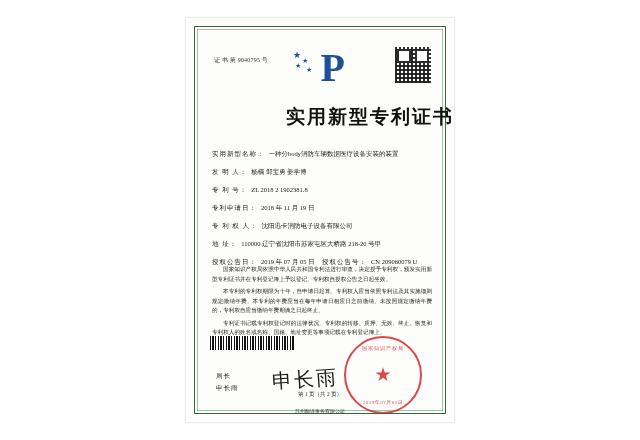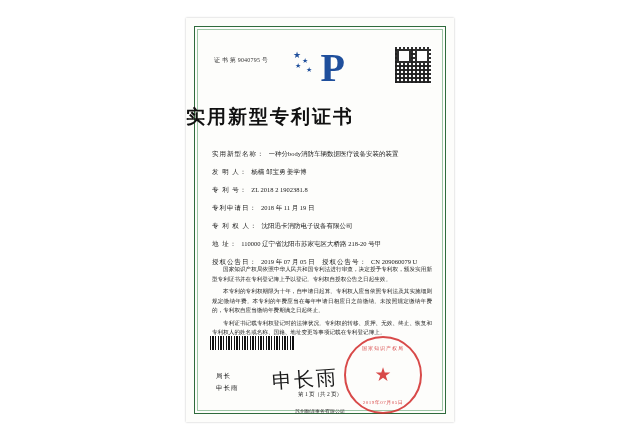--- a/index.html
+++ b/index.html
@@ -114,21 +114,21 @@
     color: #1f4f9c;
     font-family: "Liberation Serif", serif;
   }
 
   
   .title {
     position: absolute;
     left: 0;
     right: 0;
     top: 86px;
-    text-align: left;
+    text-align: right;
     font-size: 19px;
     font-weight: bold;
     letter-spacing: 2px;
     color: #111;
     font-family: "DejaVu Sans", sans-serif;
   }
 
   
   .fields {
     position: absolute;

